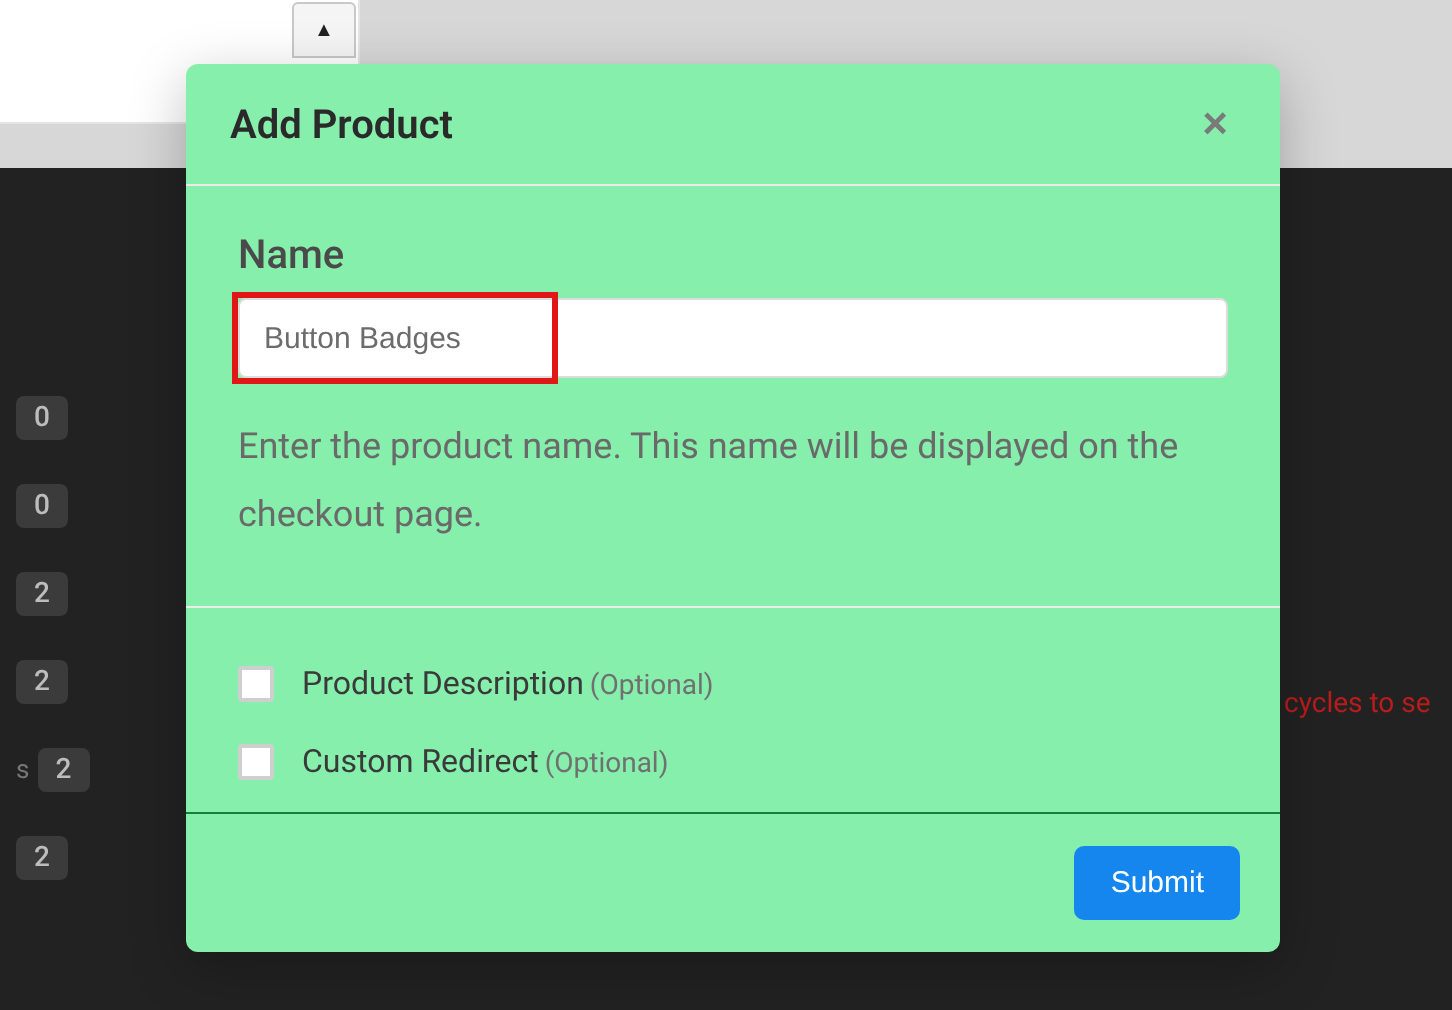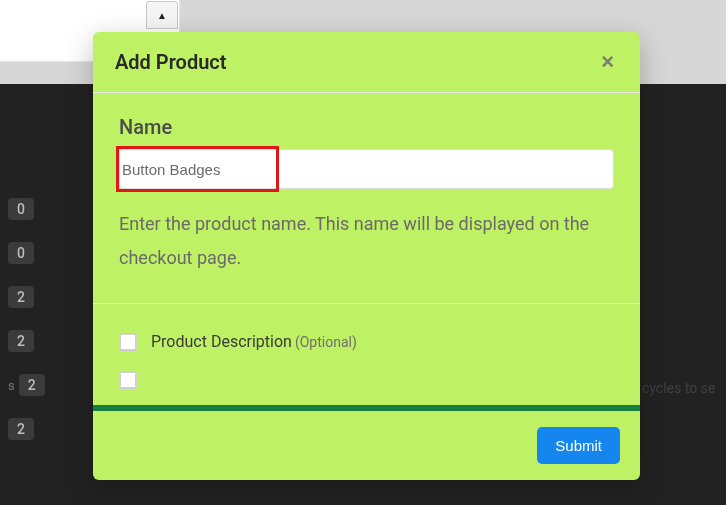--- a/index.html
+++ b/index.html
@@ -6,39 +6,39 @@
   html, body { width: 726px; height: 505px; overflow: hidden; font-family: -apple-system, BlinkMacSystemFont, "Segoe UI", Roboto, sans-serif; }
   body { position: relative; }
   .bg-top { position: absolute; top: 0; left: 0; right: 0; height: 84px; background: #d7d7d7; }
   .bg-topbar { position: absolute; top: 0; left: 0; height: 62px; width: 180px; background: #fff; border-bottom: 1px solid #e5e5e5; border-right: 1px solid #e5e5e5; }
   .bg-updown { position: absolute; top: 1px; left: 146px; width: 32px; height: 28px; border: 1px solid #c8c8c8; border-radius: 3px 3px 0 0; background: #f5f5f5; display: flex; align-items: center; justify-content: center; font-size: 10px; color: #222; }
   .bg-dark { position: absolute; top: 84px; left: 0; right: 0; bottom: 0; background: #222222; }
   .side-badges { position: absolute; left: 8px; top: 198px; display: flex; flex-direction: column; gap: 22px; }
   .side-row { display: flex; align-items: center; gap: 4px; }
   .side-letter { color: #777; font-size: 13px; }
   .side-badge { background: #3b3b3b; color: #bdbdbd; border-radius: 4px; padding: 3px 9px; font-size: 14px; font-weight: 500; }
-  .trailing-text { position: absolute; top: 380px; left: 642px; color: #404040; font-size: 14px; white-space: nowrap; }
+  .trailing-text { position: absolute; top: 344px; left: 642px; color: #b91c1c; font-size: 14px; white-space: nowrap; }
   .modal-backdrop { position: absolute; inset: 0; }
-  .modal { position: absolute; top: 32px; left: 93px; width: 547px; background: #bef264; border-radius: 6px; box-shadow: 0 8px 28px rgba(0,0,0,0.25); }
+  .modal { position: absolute; top: 32px; left: 93px; width: 547px; background: #86efac; border-radius: 6px; box-shadow: 0 8px 28px rgba(0,0,0,0.25); }
   .modal-header { display: flex; align-items: center; justify-content: space-between; padding: 18px 22px; border-bottom: 1px solid #eaeaea; }
   .modal-title { font-size: 20px; font-weight: 600; color: #2a2a2a; }
   .close-btn { background: none; border: none; cursor: pointer; color: #7a7a7a; font-size: 22px; font-weight: 700; line-height: 1; padding: 0 4px; }
   .modal-body { padding: 22px 26px 10px 26px; }
   .field-label { font-size: 20px; color: #4a4a4a; font-weight: 500; margin-bottom: 10px; display: block; }
   .input-wrap { position: relative; }
-  .name-input { width: 100%; height: 40px; border: 1px solid #dcdcdc; border-radius: 4px; padding: 0 2px; font-size: 15px; color: #6c6c6c; outline: none; }
+  .name-input { width: 100%; height: 40px; border: 1px solid #dcdcdc; border-radius: 4px; padding: 0 12px; font-size: 15px; color: #6c6c6c; outline: none; }
   .highlight-box { position: absolute; top: -3px; left: -3px; width: 163px; height: 46px; border: 3px solid #e11717; pointer-events: none; }
   .help-text { margin-top: 18px; font-size: 18px; color: #6a6a6a; line-height: 1.9; }
   .divider { margin-top: 18px; border: none; border-top: 1px solid #ececec; }
   .opt-section { padding: 18px 26px 6px 26px; }
   .opt-row { display: flex; align-items: center; gap: 14px; padding: 10px 0; }
   .checkbox { width: 18px; height: 18px; border: 2px solid #cfcfcf; border-radius: 2px; background: #fff; cursor: pointer; flex-shrink: 0; }
   .opt-label { font-size: 16px; color: #3a3a3a; }
   .opt-suffix { font-size: 14px; color: #707070; margin-left: 3px; }
-  .modal-footer { border-top: 6px solid #15803d; padding: 16px 20px; display: flex; justify-content: flex-end; }
+  .modal-footer { border-top: 1px solid #15803d; padding: 16px 20px; display: flex; justify-content: flex-end; }
   .submit-btn { background: #1686ef; color: #fff; border: none; border-radius: 5px; padding: 10px 18px; font-size: 15px; font-weight: 500; cursor: pointer; }
 </style>
 </head>
 <body>
 
 <div class="bg-top"></div>
 <div class="bg-topbar"></div>
 <div class="bg-updown">
     <span>▲</span>
   </div>
@@ -90,19 +90,22 @@
 
   <div class="opt-section">
     <div class="opt-row">
       <div class="checkbox"></div>
       <span class="opt-label">
         <span>Product Description</span><span class="opt-suffix">(Optional)</span>
       </span>
     </div>
     <div class="opt-row">
       <div class="checkbox"></div>
+      <span class="opt-label">
+        <span>Custom Redirect</span><span class="opt-suffix">(Optional)</span>
+      </span>
     </div>
   </div>
 
   <div class="modal-footer">
     <button class="submit-btn">Submit</button>
   </div>
 </div>
 
 </body></html>

